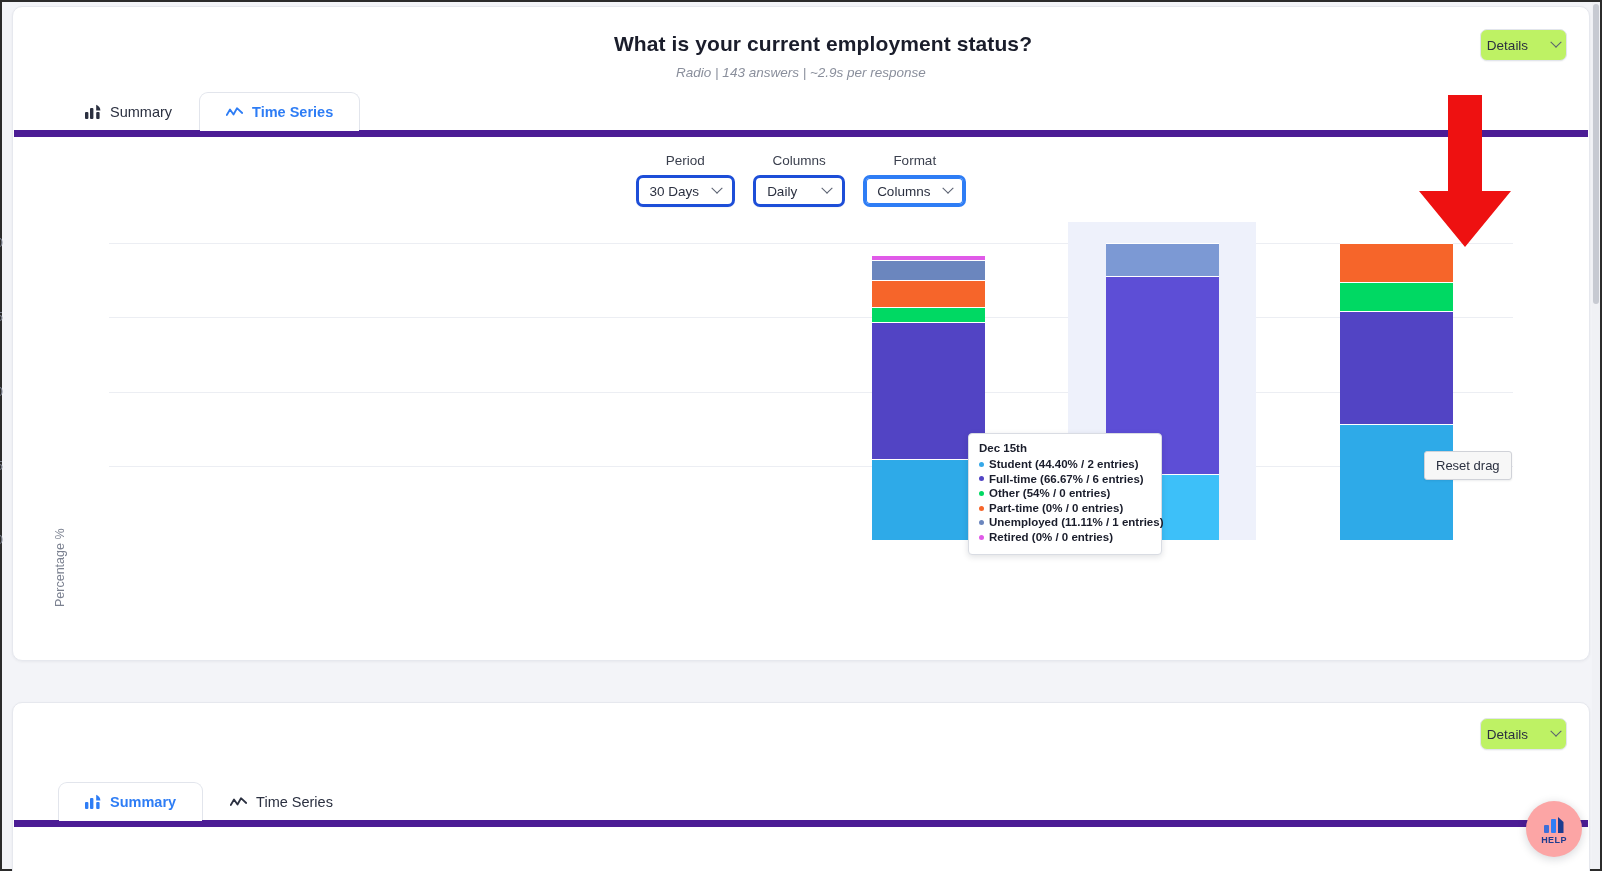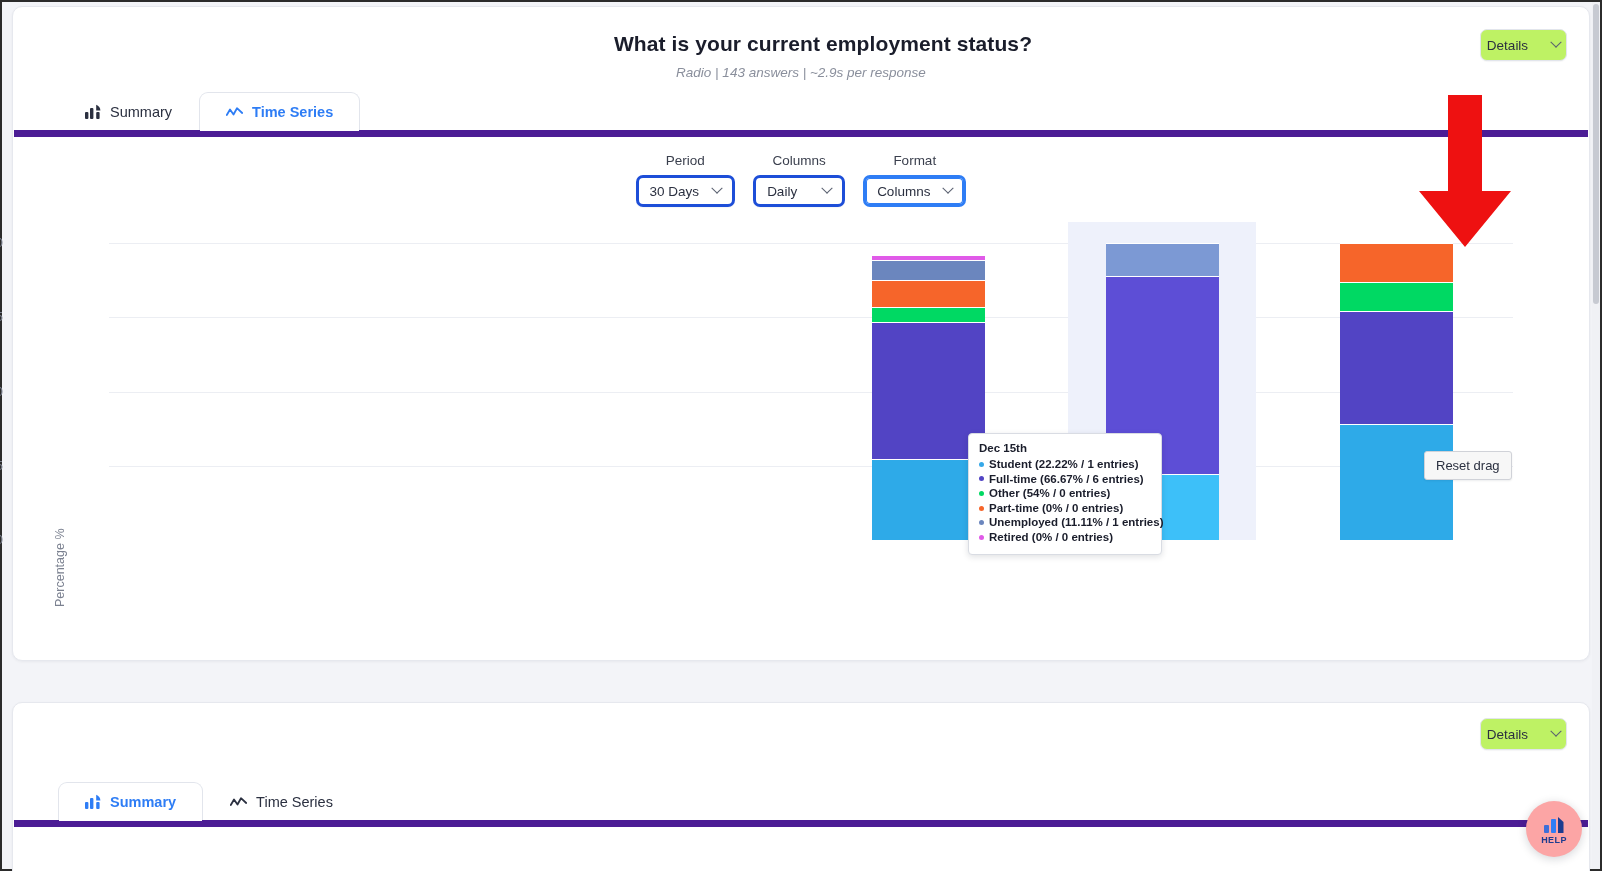--- a/index.html
+++ b/index.html
@@ -346,21 +346,21 @@
           <div class="xtick" style="left: 915px;">Dec 14th</div>
           <div class="xtick" style="left: 1149px;">Dec 15th</div>
           <div class="xtick" style="left: 1383px;">Dec 16th</div>
         </div>
 
       <div id="tooltip">
         <div id="tooltip-title">Dec 15th</div>
         <div id="tooltip-rows">
             <div class="tip-row">
               <span class="tip-dot" style="background: rgb(54, 168, 232);"></span>
-              <span>Student (22.22% / 1 entries)</span>
+              <span>Student (44.40% / 2 entries)</span>
             </div>
             <div class="tip-row">
               <span class="tip-dot" style="background: rgb(82, 68, 196);"></span>
               <span>Full-time (66.67% / 6 entries)</span>
             </div>
             <div class="tip-row">
               <span class="tip-dot" style="background: rgb(0, 217, 99);"></span>
               <span>Other (54% / 0 entries)</span>
             </div>
             <div class="tip-row">

